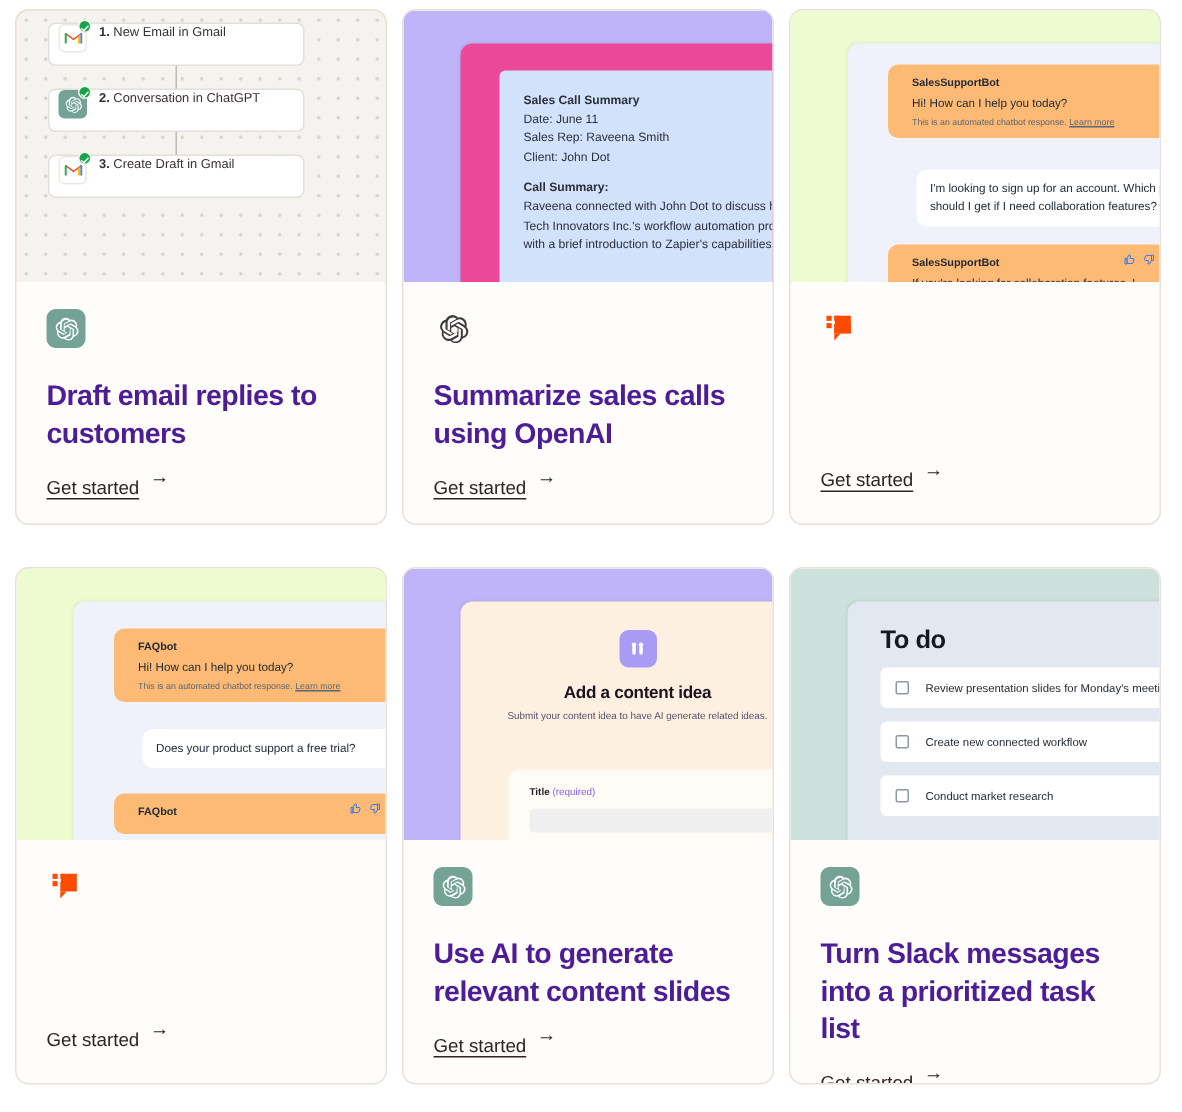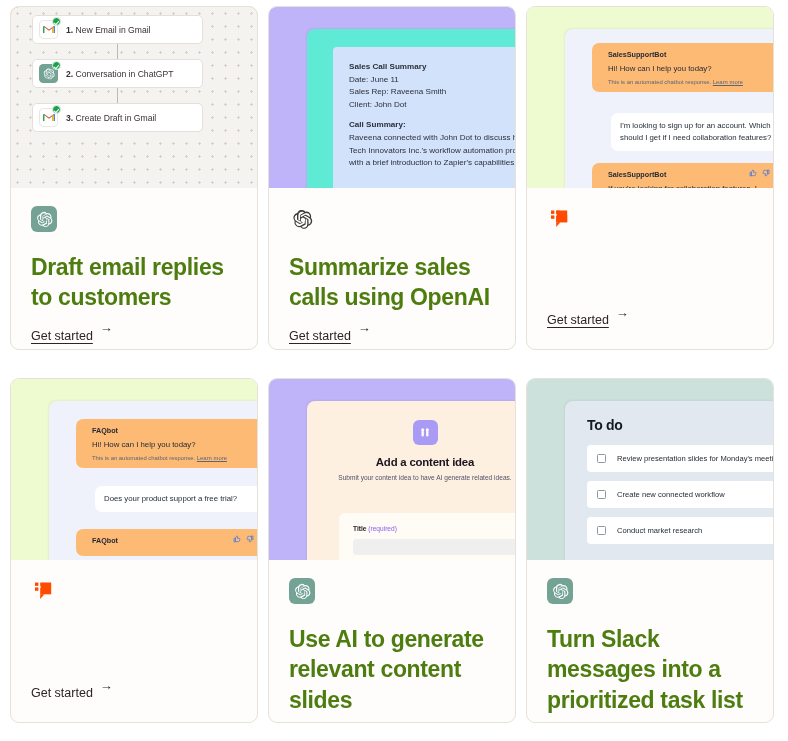--- a/index.html
+++ b/index.html
@@ -50,25 +50,25 @@
   }
   .app-icon {
     width: 26px; height: 26px;
     display: flex; align-items: center; justify-content: center;
     flex: none;
   }
   .app-icon.chip { border-radius: 6px; background: #74A396; }
   .app-icon svg { display: block; }
   .title {
     margin-top: 20px;
-    font-size: 23px;
+    font-size: 19px;
     line-height: 1.32;
     font-weight: 700;
     letter-spacing: -0.35px;
-    color: #4d7c0f;
+    color: #4c1d95;
   }
   .spacer { flex: 1; }
   .get-started {
     display: flex; align-items: center; gap: 7px;
     padding-bottom: 22px;
     font-size: 12.5px;
     color: #2D2424;
     cursor: pointer;
     width: fit-content;
   }
@@ -79,21 +79,21 @@
   
   .zap-canvas {
     position: absolute; inset: 0;
     background:
       radial-gradient(circle, #D6D2CB 1px, transparent 1.1px) 0 0/13px 13px,
       #F4F3F0;
   }
   .zap-step {
     position: absolute; left: 21px; width: 171px; height: 29px;
     background: #fff; border: 1px solid #E3E0DA; border-radius: 5px;
-    display: flex; align-items: center; gap: 8px; padding-left: 6px;
+    display: flex; gap: 8px; padding-left: 6px;
   }
   .zap-step .si { position: relative; width: 19px; height: 19px; flex: none; }
   .zap-step .si .tile {
     width: 19px; height: 19px; border-radius: 4px; border: 1px solid #EBE8E3;
     background: #fff; display: flex; align-items: center; justify-content: center;
     overflow: hidden;
   }
   .zap-step .si .tile.green { background: #74A396; border-color: #74A396; }
   .zap-step .si .chk {
     position: absolute; right: -3px; top: -3px; width: 9px; height: 9px;
@@ -103,21 +103,21 @@
     content: ""; position: absolute; left: 2px; top: 1.6px;
     width: 2.4px; height: 4px; border: solid #fff; border-width: 0 1.2px 1.2px 0;
     transform: rotate(42deg);
   }
   .zap-label { font-size: 8.6px; color: #3A3030; white-space: nowrap; }
   .zap-label b { font-weight: 700; }
   .zap-connector {
     position: absolute; left: 106px; width: 1px; background: #BEB9B1;
   }
   
-  .doc-pane { background: #5eead4; }
+  .doc-pane { background: #ec4899; }
   .doc-block {
     position: absolute; left: 26px; top: 18px; right: -30px; bottom: -40px;
     background: #D3E2FB; border-radius: 4px; padding: 14px 16px;
   }
   .doc-line { font-size: 8.1px; line-height: 12.6px; color: #2A2F3A; white-space: nowrap; }
   .doc-line.b { font-weight: 700; }
   .doc-gap { height: 8px; }
   
   .chat-pane { background: #EFF2FA; }
   .bubble { position: absolute; border-radius: 7px; padding: 7px 9px; }
@@ -143,21 +143,21 @@
     position: absolute; left: 32px; right: -24px; top: 112px; bottom: -32px;
     background: #FFFBF5; border-radius: 6px; padding: 12px 14px;
   }
   .f-label { font-size: 6.6px; font-weight: 700; color: #241C2C; }
   .f-req { font-weight: 400; color: #8A5CF0; }
   .f-input { margin-top: 7px; height: 16px; background: #F0EFEF; border-radius: 3px; }
   
   .todo-pane { background: #E2E8F0; }
   .todo-head {
     position: absolute; left: 22px; top: 16px;
-    font-size: 14px; font-weight: 700; color: #141A21; letter-spacing: -0.3px;
+    font-size: 17px; font-weight: 700; color: #141A21; letter-spacing: -0.3px;
   }
   .todo-row {
     position: absolute; left: 22px; right: -24px; height: 27px;
     background: #FFFFFF; border-radius: 4px;
     display: flex; align-items: center; gap: 11px; padding-left: 10px;
   }
   .todo-box { width: 9px; height: 9px; border: 1px solid #8E97A3; border-radius: 1.5px; flex: none; }
   .todo-text { font-size: 7.6px; color: #1E252F; white-space: nowrap; }
 </style>
 </head>

